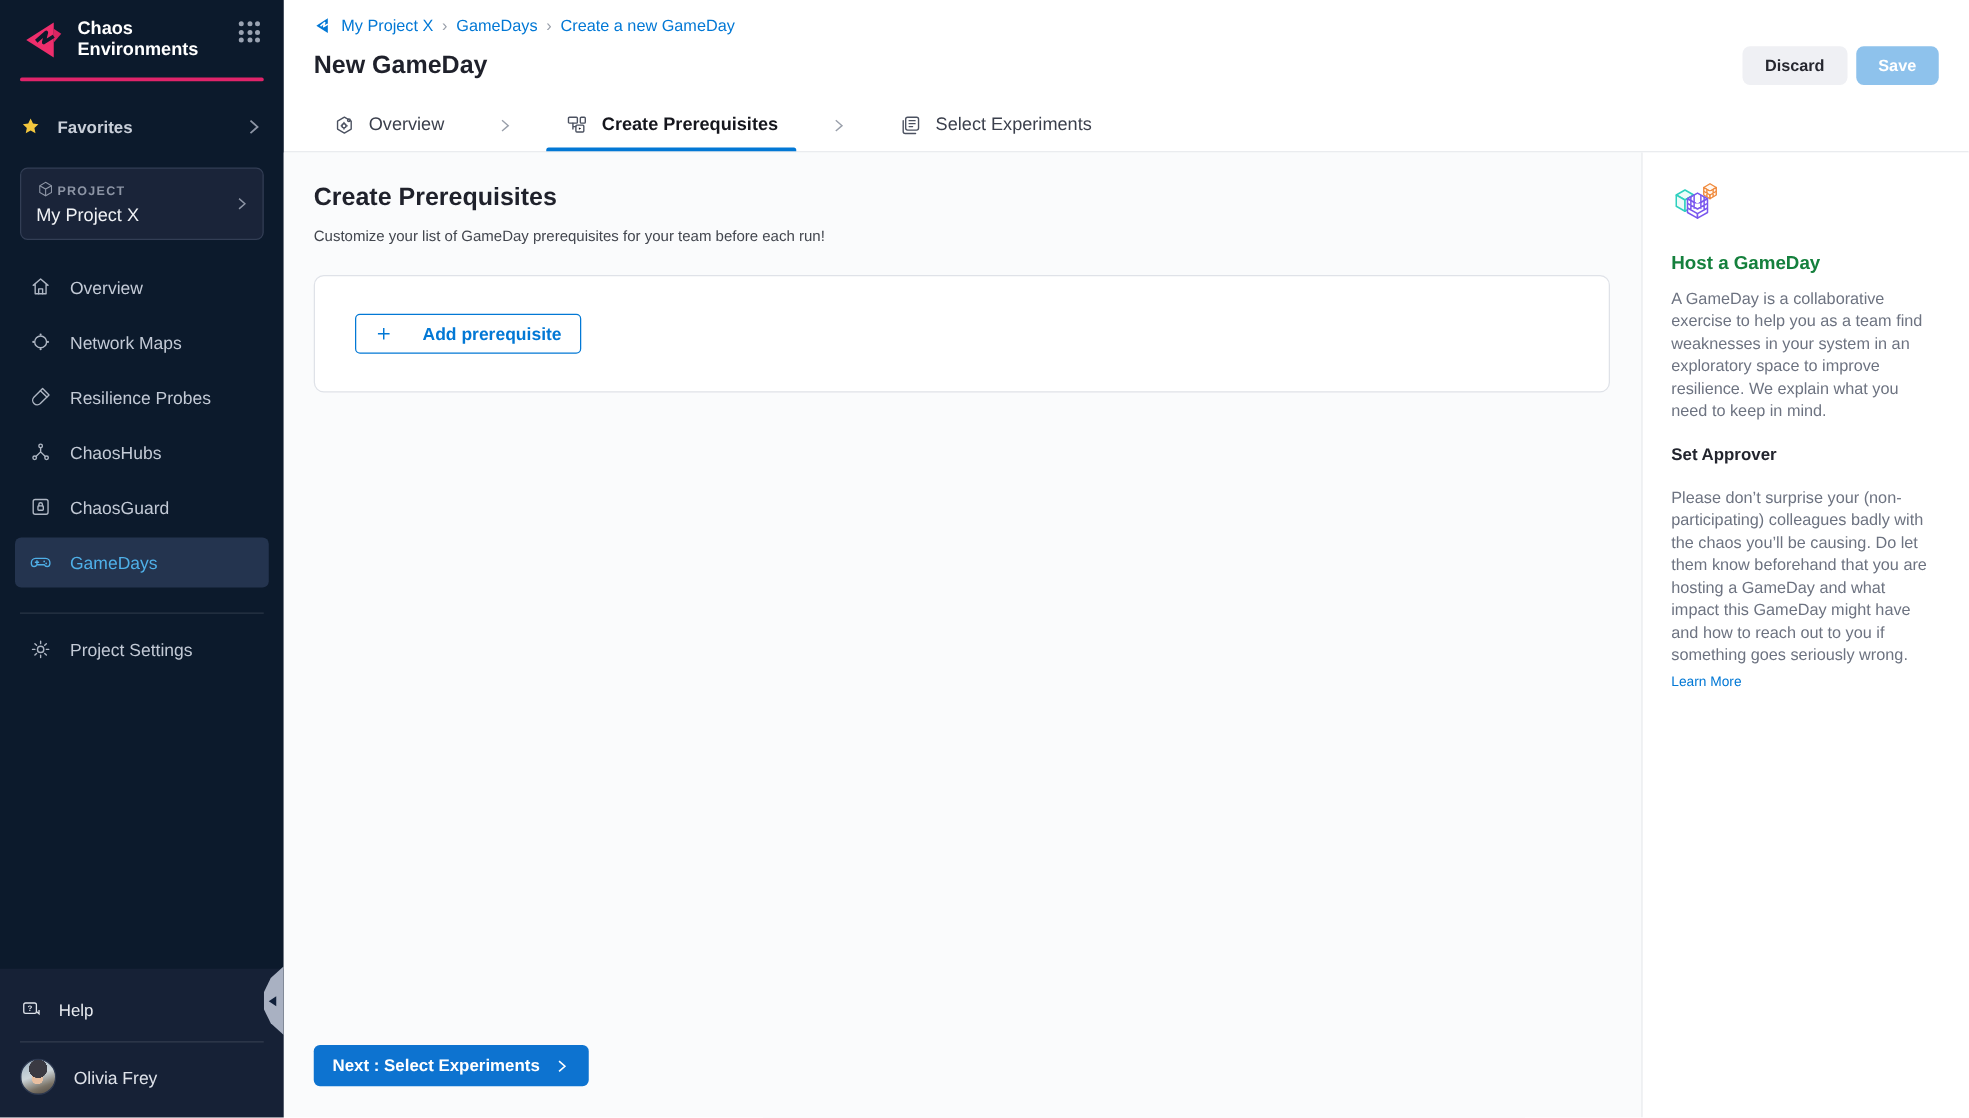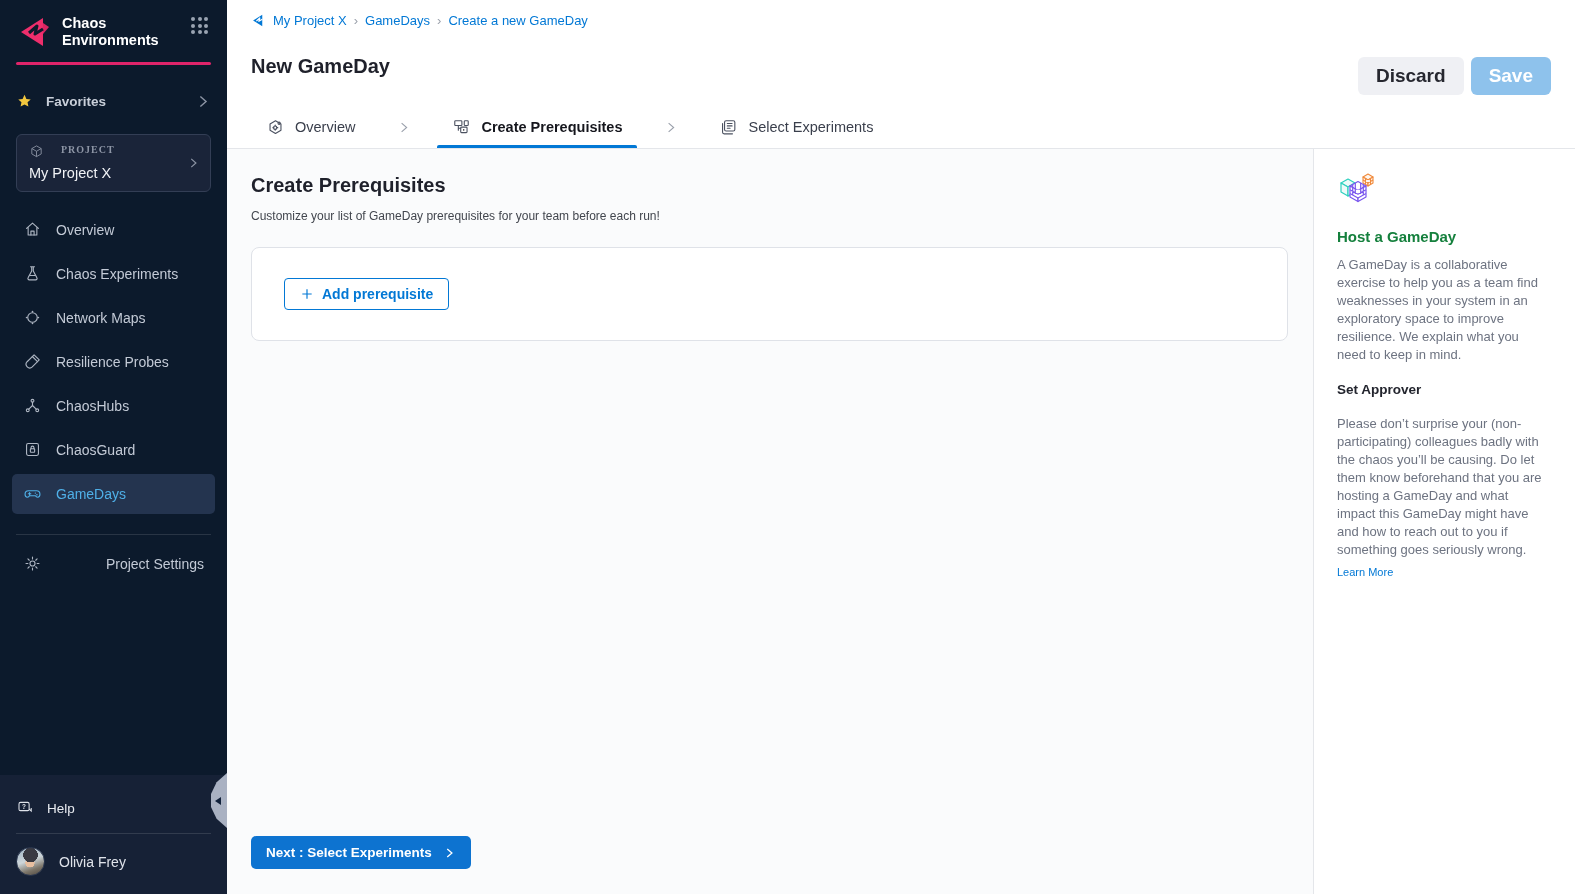--- a/index.html
+++ b/index.html
@@ -23,36 +23,36 @@
 
   .fav-row { display:flex; align-items:center; margin:22px 16px 0 16px;
     height:30px; cursor:pointer;font-weight:bold; }
   .fav-row svg { width:17px; height:17px; }
   .fav-label { margin-left:13px; font-size:13.5px; color:#c9cfd9; flex:1; }
   .chev { width:14px; height:14px; stroke:#8d95a5; stroke-width:2; fill:none; }
 
   .project-card { margin:17px 16px 0 16px; background:#1a2439;
     border:1px solid #333e55; border-radius:6px; padding:9px 10px 10px 12px;
     position:relative; cursor:pointer; }
-  .project-tag { display:flex; align-items:flex-start; gap:17px;font-family:Liberation Serif, serif; }
+  .project-tag { display:flex; align-items:flex-end; gap:2px; }
   .project-tag svg { width:15px; height:15px; stroke:#8d95a5; stroke-width:1.4; fill:none; }
   .project-tag-label { font-size:10px; letter-spacing:1px; color:#8d95a5; font-weight:700; }
   .project-name { color:#f1f3f6; font-size:14.5px; margin-top:6px; }
   .project-card .chev { position:absolute; right:10px; top:50%; margin-top:-7px; }
 
   .nav { margin-top:18px; }
   .nav-item { display:flex; align-items:center; gap:14px; margin:0 12px;
     height:40px; margin-bottom:4px; padding:0 11px; border-radius:5px;
     font-size:14px; color:#c3cad6; cursor:pointer; }
   .nav-item svg { width:19px; height:19px; stroke:#aeb6c3; stroke-width:1.4;
     fill:none; stroke-linecap:round; stroke-linejoin:round; flex:0 0 19px; }
   .nav-item.active { background:#24344f; color:#4fb0e8; }
   .nav-item.active svg { stroke:#4fb0e8; }
   .nav-divider { border-top:1px solid rgba(255,255,255,.12); margin:16px 16px 0 16px; }
-  .settings-item { margin-top:9px;justify-content:space-between; }
+  .settings-item { margin-top:9px; }
 
   .sidebar-spacer { flex:1; }
   .sidebar-bottom { background:#162136; padding-top:10px; }
   .help-row { display:flex; align-items:center; gap:13px; padding:14px 16px; cursor:pointer;text-align:center; }
   .help-row svg { width:18px; height:18px; stroke:#dfe3ea; stroke-width:1.4; fill:none; }
   .help-label { font-size:13.5px; color:#e8ebf0; }
   .bottom-divider { border-top:1px solid rgba(255,255,255,.12); margin:2px 16px 0 16px; }
   .user-row { display:flex; align-items:center; gap:14px; padding:13px 16px 18px 16px; cursor:pointer; }
   .avatar { width:29px; height:29px; border-radius:50%;
     background:
@@ -73,22 +73,22 @@
   
   .main-col { flex:1; display:flex; flex-direction:column; background:#fff; }
 
   .page-header { padding:10px 24px 0 24px; background:#fff; }
   .breadcrumb { display:flex; align-items:center; gap:7px; height:20px; }
   .crumb-logo { width:15px; height:15px; }
   .crumb-link { color:#0278d5; font-size:13px; text-decoration:none; cursor:pointer; }
   .crumb-sep { color:#9aa0ab; font-size:13px; }
   .title-row { display:flex; align-items:center; margin-top:7px; padding-bottom:11px; }
   .page-title { font-size:20px; font-weight:700; color:#1f212b; flex:1; }
-  .btn { border:none; border-radius:6px; font-family:inherit; font-size:19px;
-    font-weight:700; padding:8px 18px; cursor:pointer;margin-top:20px; }
+  .btn { border:none; border-radius:6px; font-family:inherit; font-size:13px;
+    font-weight:700; padding:8px 18px; cursor:pointer; }
   .btn-discard { background:#eff0f4; color:#26272f; margin-right:7px; }
   .btn-save { background:#8ec2ec; color:#fff; cursor:default; }
 
   .tabbar { display:flex; align-items:stretch; height:43px; background:#fff;
     border-bottom:1px solid #e4e6ea; padding-left:24px; }
   .tab { display:flex; align-items:center; gap:10px; padding:0 15px;
     font-size:14.5px; color:#3a3f4c; cursor:pointer; position:relative; }
   .tab svg { width:19px; height:19px; stroke:#4b5160; stroke-width:1.4; fill:none;
     stroke-linecap:round; stroke-linejoin:round; }
   .tab.active { font-weight:700; color:#15161d; }
@@ -98,21 +98,21 @@
   .tab-sep svg { width:15px; height:15px; stroke:#9aa0ab; stroke-width:1.8; fill:none; }
 
   .content { flex:1; display:flex; min-height:0; }
   .work-area { flex:1; background:#fafbfc; padding:25px 25px 25px 24px;
     position:relative; }
   .work-heading { font-size:20px; font-weight:700; color:#1f212b; }
   .work-sub { font-size:12px; color:#42464e; margin-top:12px; }
   .prereq-card { margin-top:24px; background:#fff; border:1px solid #dfe2e8;
     border-radius:8px; height:94px; display:flex; align-items:center;
     padding-left:32px; }
-  .btn-add { display:flex; align-items:center; gap:8px; background:#fff;
+  .btn-add { display:flex; align-items:center; gap:24px; background:#fff;
     border:1px solid #0278d5; border-radius:4px; color:#0278d5;
     font-size:14px; font-weight:700; padding:7px 15px; cursor:pointer;
     font-family:inherit; }
   .btn-add svg { width:14px; height:14px; stroke:#0278d5; stroke-width:2; fill:none; }
   .btn-next { position:absolute; left:24px; bottom:25px; display:flex;
     align-items:center; gap:10px; background:#0d73d0; border:none;
     border-radius:5px; color:#fff; font-size:13.5px; font-weight:700;
     padding:9px 15px; cursor:pointer; font-family:inherit; }
   .btn-next svg { width:14px; height:14px; stroke:#fff; stroke-width:2.2; fill:none; }
 
@@ -181,27 +181,20 @@
     <nav class="nav">
       <div class="nav-item">
         <svg viewBox="0 0 24 24">
           <path d="M4.5 10.5L12 4l7.5 6.5M6.5 9.2V19h11V9.2"></path>
             <path d="M10 19v-5h4v5"></path>
         </svg>
         <span>Overview</span>
       </div>
       <div class="nav-item">
         <svg viewBox="0 0 24 24">
-          <path d="M9.5 3.5h5M11 3.5v5.2l-4.6 8.6a1.8 1.8 0 0 0 1.6 2.7h8a1.8 1.8 0 0 0 1.6-2.7L13 8.7V3.5"></path>
-            <path d="M8.6 14.5h6.8"></path>
-        </svg>
-        <span>Chaos Experiments</span>
-      </div>
-      <div class="nav-item">
-        <svg viewBox="0 0 24 24">
           <circle cx="12" cy="12" r="6"></circle>
           <circle cx="12" cy="4.6" r="1.1" fill="#aeb6c3" stroke="none"></circle>
           <circle cx="19.4" cy="12" r="1.1" fill="#aeb6c3" stroke="none"></circle>
           <circle cx="12" cy="19.4" r="1.1" fill="#aeb6c3" stroke="none"></circle>
           <circle cx="4.6" cy="12" r="1.1" fill="#aeb6c3" stroke="none"></circle>
         </svg>
         <span>Network Maps</span>
       </div>
       <div class="nav-item">
         <svg viewBox="0 0 24 24">

